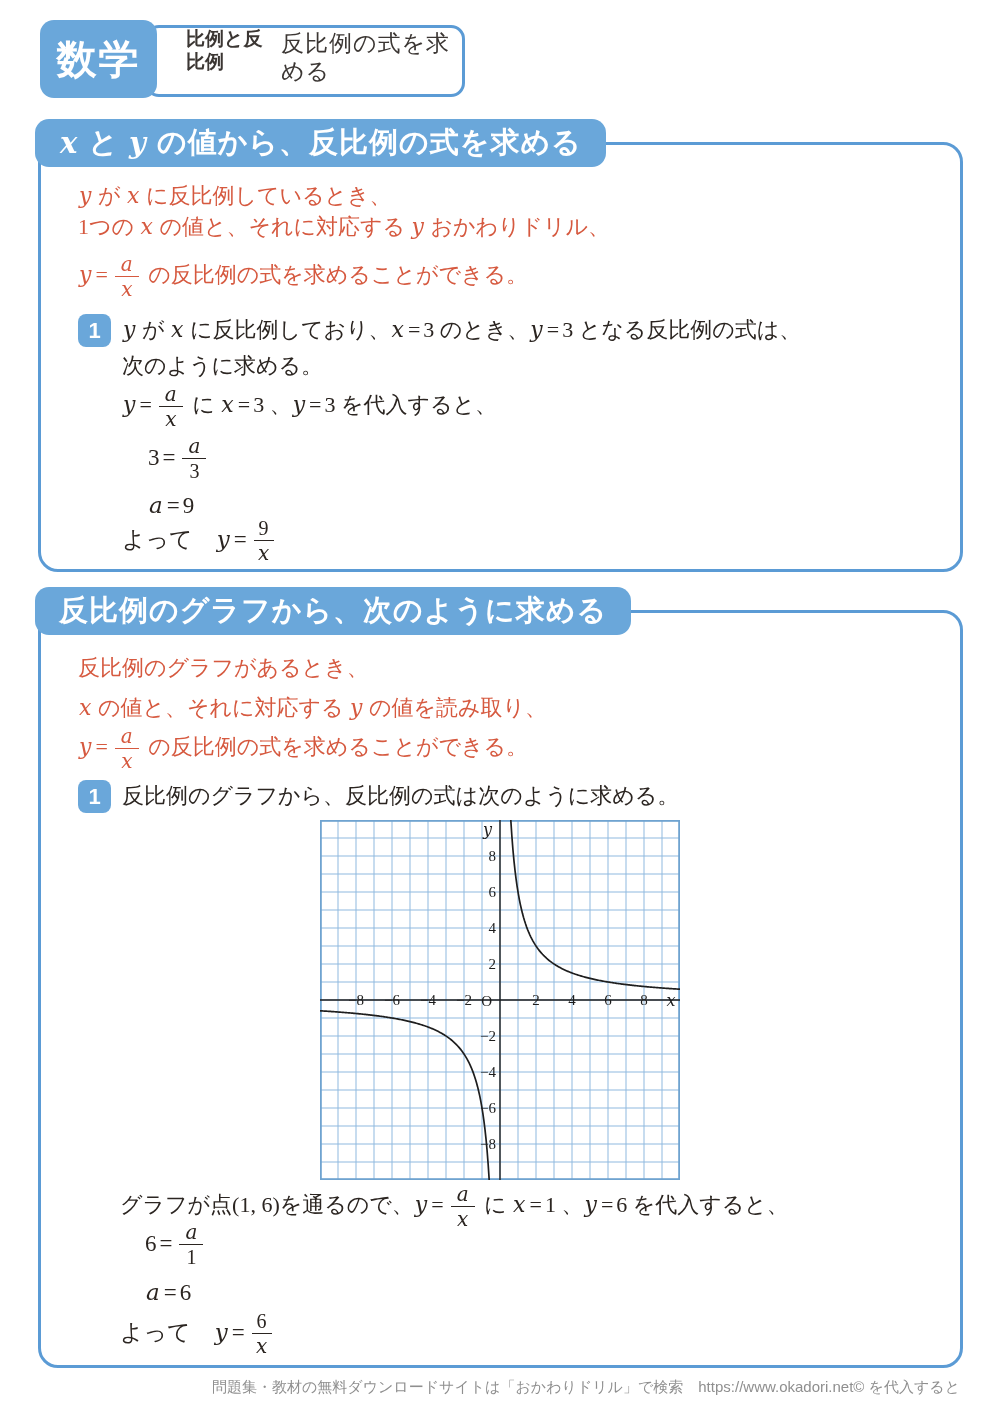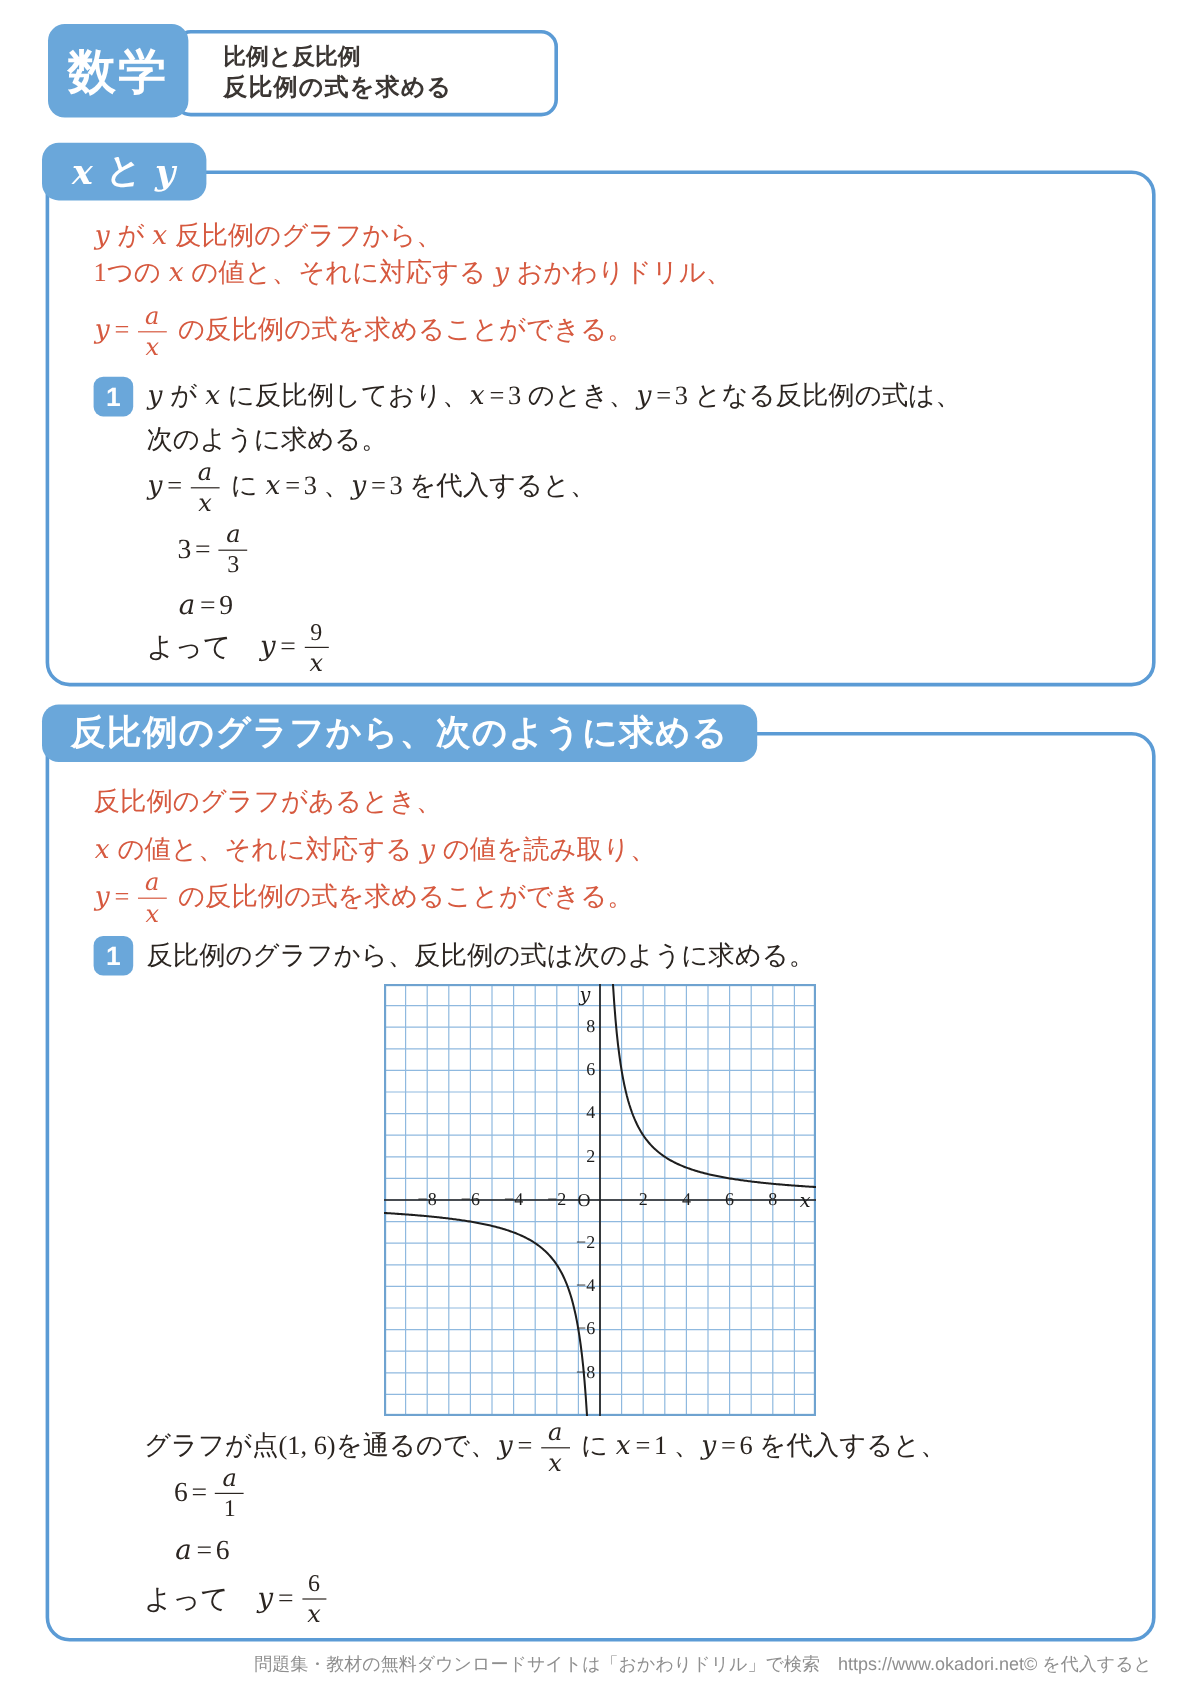--- a/index.html
+++ b/index.html
@@ -6,25 +6,25 @@
   body{
     width:1000px;height:1415px;position:relative;background:#fff;
     font-family:"Liberation Serif","DejaVu Serif",serif;color:#2b2521;
     overflow:hidden;
   }
 
   
   .titlebox{
     position:absolute;left:145px;top:25px;width:320px;height:72px;
     border:3px solid #5B9BD5;border-radius:14px;box-sizing:border-box;
-    display:flex;flex-direction:column;justify-content:center;padding-left:38px;
+    display:flex;flex-direction:row;justify-content:center;padding-left:38px;
     font-family:"Liberation Sans",sans-serif;color:#3b3633;background:#fff;
   }
   .titlebox .unit{font-size:19px;font-weight:bold;line-height:1.2}
-  .titlebox .main{font-size:20px;font-weight:bold;line-height:1.2;margin-top:2px;letter-spacing:1px}
+  .titlebox .main{font-size:23px;font-weight:normal;line-height:1.2;margin-top:2px;letter-spacing:1px}
   .subject{
     position:absolute;left:40px;top:20px;width:117px;height:78px;border-radius:14px;
     background:#6AA7DA;color:#fff;display:flex;align-items:center;justify-content:center;
     font-family:"Liberation Sans",sans-serif;font-weight:bold;font-size:40px;letter-spacing:2px;
   }
 
   
   .secbox{position:absolute;border:3px solid #5B9BD5;border-radius:20px;box-sizing:border-box;background:#fff}
   .pill{
     position:absolute;background:#6AA7DA;border-radius:14px;color:#fff;
@@ -67,23 +67,23 @@
 </head>
 <body>
 
 <div class="titlebox">
   <div class="unit">比例と反比例</div>
   <div class="main">反比例の式を求める</div>
 </div>
 <div class="subject">数学</div>
 
 <div class="secbox" style="left:38px;top:142px;width:925px;height:430px"></div>
-<div class="pill" style="left:35px;top:119px"><span><span class="mvar">x</span></span><span> と </span><span><span class="mvar">y</span></span></div>
+<div class="pill" style="left:35px;top:119px"><span><span class="mvar">x</span></span><span> と </span><span><span class="mvar">y</span></span><span> の値から、反比例の式を求める</span></div>
 
-<div class="rich red" style="left:78px;top:182px;height:28px"><span><span class="mvar">y</span></span><span> が </span><span><span class="mvar">x</span></span><span> 反比例のグラフから、</span></div>
+<div class="rich red" style="left:78px;top:182px;height:28px"><span><span class="mvar">y</span></span><span> が </span><span><span class="mvar">x</span></span><span> に反比例しているとき、</span></div>
 <div class="rich red" style="left:78px;top:213px;height:28px"><span>1つの </span><span><span class="mvar">x</span></span><span> の値と、それに対応する </span><span><span class="mvar">y</span></span><span> おかわりドリル、</span></div>
 <div class="rich red" style="left:78px;top:248px;height:54px"><span><span class="mvar">y</span><span class="meq">=</span></span><span class="frac"><span class="fnum"><span><span class="mvar">a</span></span></span><span class="fden"><span><span class="mvar">x</span></span></span></span><span> の反比例の式を求めることができる。</span></div>
 
 <div class="numbadge" style="left:78px;top:314px">1</div>
 <div class="rich" style="left:122px;top:316px;height:28px"><span><span class="mvar">y</span></span><span> が </span><span><span class="mvar">x</span></span><span> に反比例しており、</span><span><span class="mvar">x</span><span class="meq">=</span><span class="mnum">3</span></span><span> のとき、</span><span><span class="mvar">y</span><span class="meq">=</span><span class="mnum">3</span></span><span> となる反比例の式は、</span></div>
 <div class="rich" style="left:122px;top:352px;height:28px"><span>次のように求める。</span></div>
 <div class="rich" style="left:122px;top:378px;height:54px"><span><span class="mvar">y</span><span class="meq">=</span></span><span class="frac"><span class="fnum"><span><span class="mvar">a</span></span></span><span class="fden"><span><span class="mvar">x</span></span></span></span><span> に </span><span><span class="mvar">x</span><span class="meq">=</span><span class="mnum">3</span></span><span> 、</span><span><span class="mvar">y</span><span class="meq">=</span><span class="mnum">3</span></span><span> を代入すると、</span></div>
 
 <div class="rich step" style="left:148px;top:430px;height:54px"><span><span class="mnum">3</span><span class="meq">=</span></span><span class="frac"><span class="fnum"><span><span class="mvar">a</span></span></span><span class="fden"><span><span class="mnum">3</span></span></span></span></div>
 <div class="rich step" style="left:148px;top:492px;height:26px"><span><span class="mvar">a</span><span class="meq">=</span><span class="mnum">9</span></span></div>

